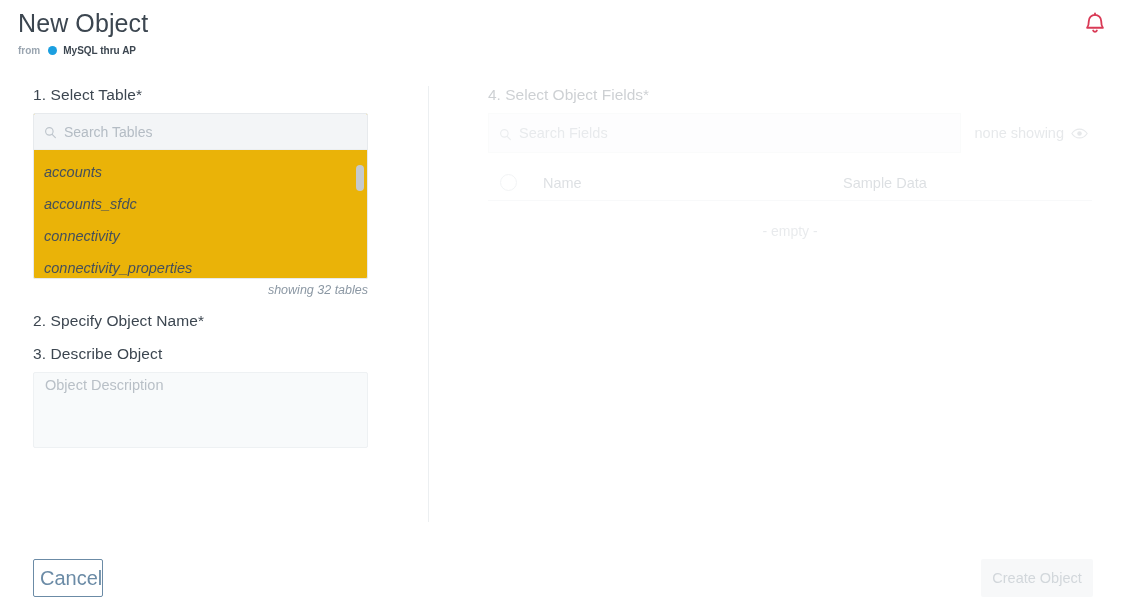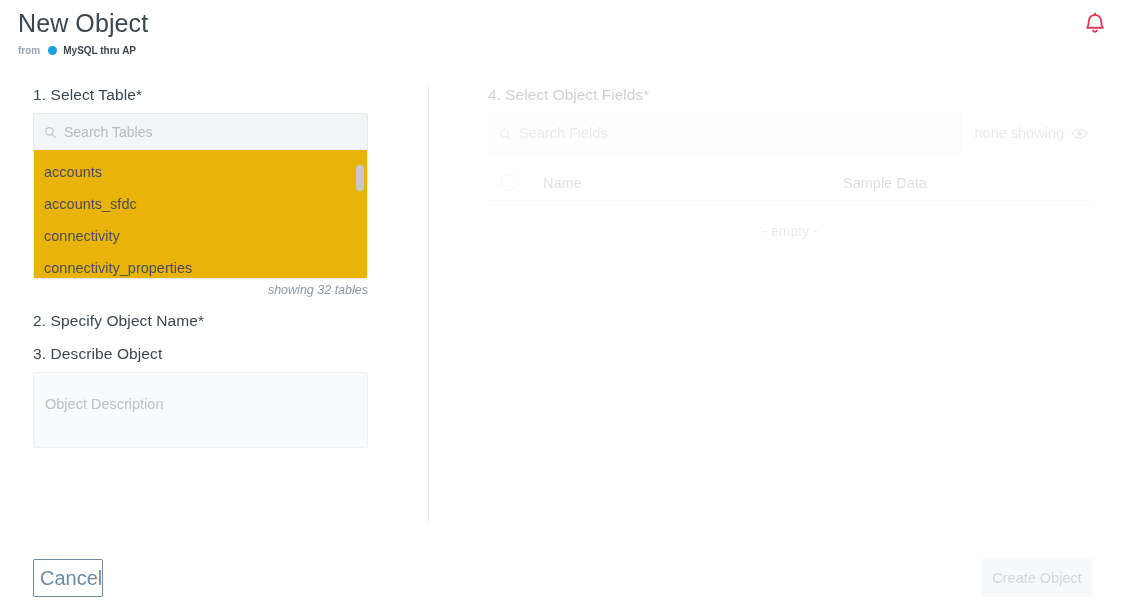--- a/index.html
+++ b/index.html
@@ -109,20 +109,21 @@
     flex: 0 0 auto;
     opacity: .85;
   }
   .picker-search-text {
     font-size: 14px;
     color: #b4bcc4;
   }
   .table-list {
     position: relative;
     padding-top: 6px;
+    font-style: italic;
   }
   .table-row {
     height: 32px;
     line-height: 32px;
     padding: 0 12px 0 10px;
     font-size: 14.5px;
     color: #46505a;
     cursor: pointer;
     white-space: nowrap;
   }
@@ -168,21 +169,21 @@
     color: #46505a;
     outline: none;
   }
   .text-input::placeholder { color: #b9c0c7; }
   .text-area {
     width: 335px;
     height: 76px;
     background: #f8fafb;
     border: 1px solid #eef1f3;
     border-radius: 2px;
-    padding: 23px 11px;
+    padding: 4px 11px;
     font-family: "Liberation Sans", sans-serif;
     font-size: 14.5px;
     color: #46505a;
     outline: none;
     resize: none;
   }
   .text-area::placeholder { color: #b9c0c7; }
 
   
   .right-col {

